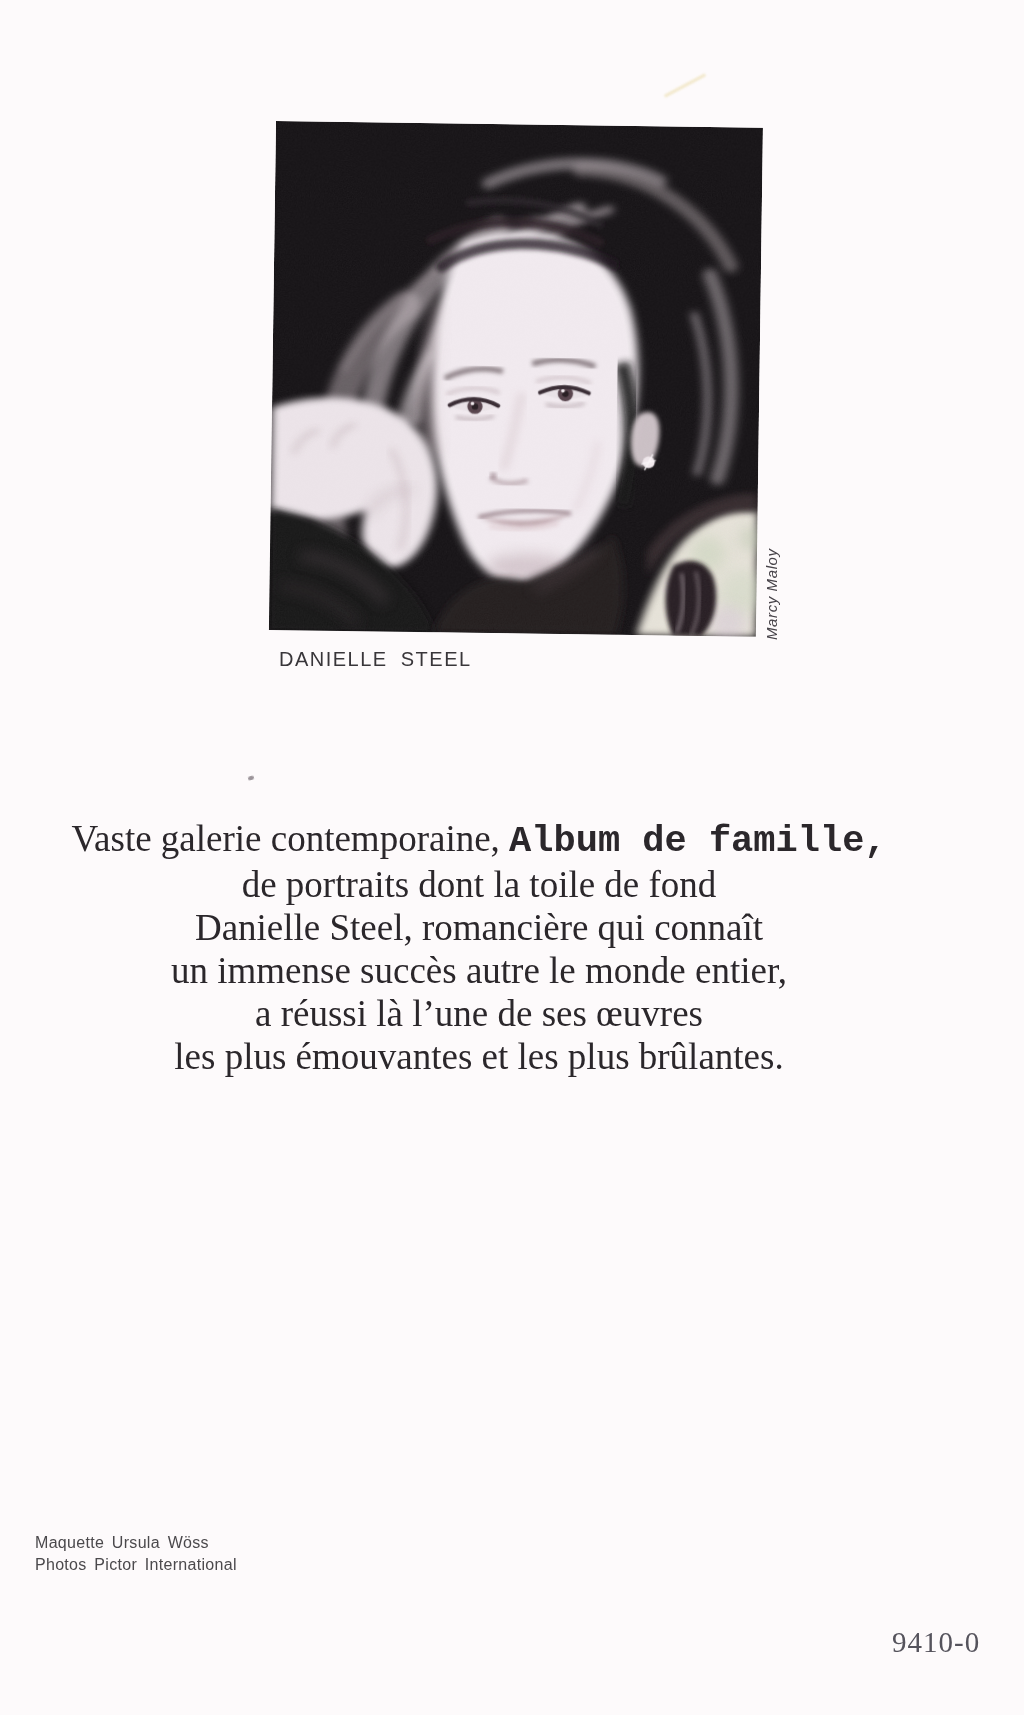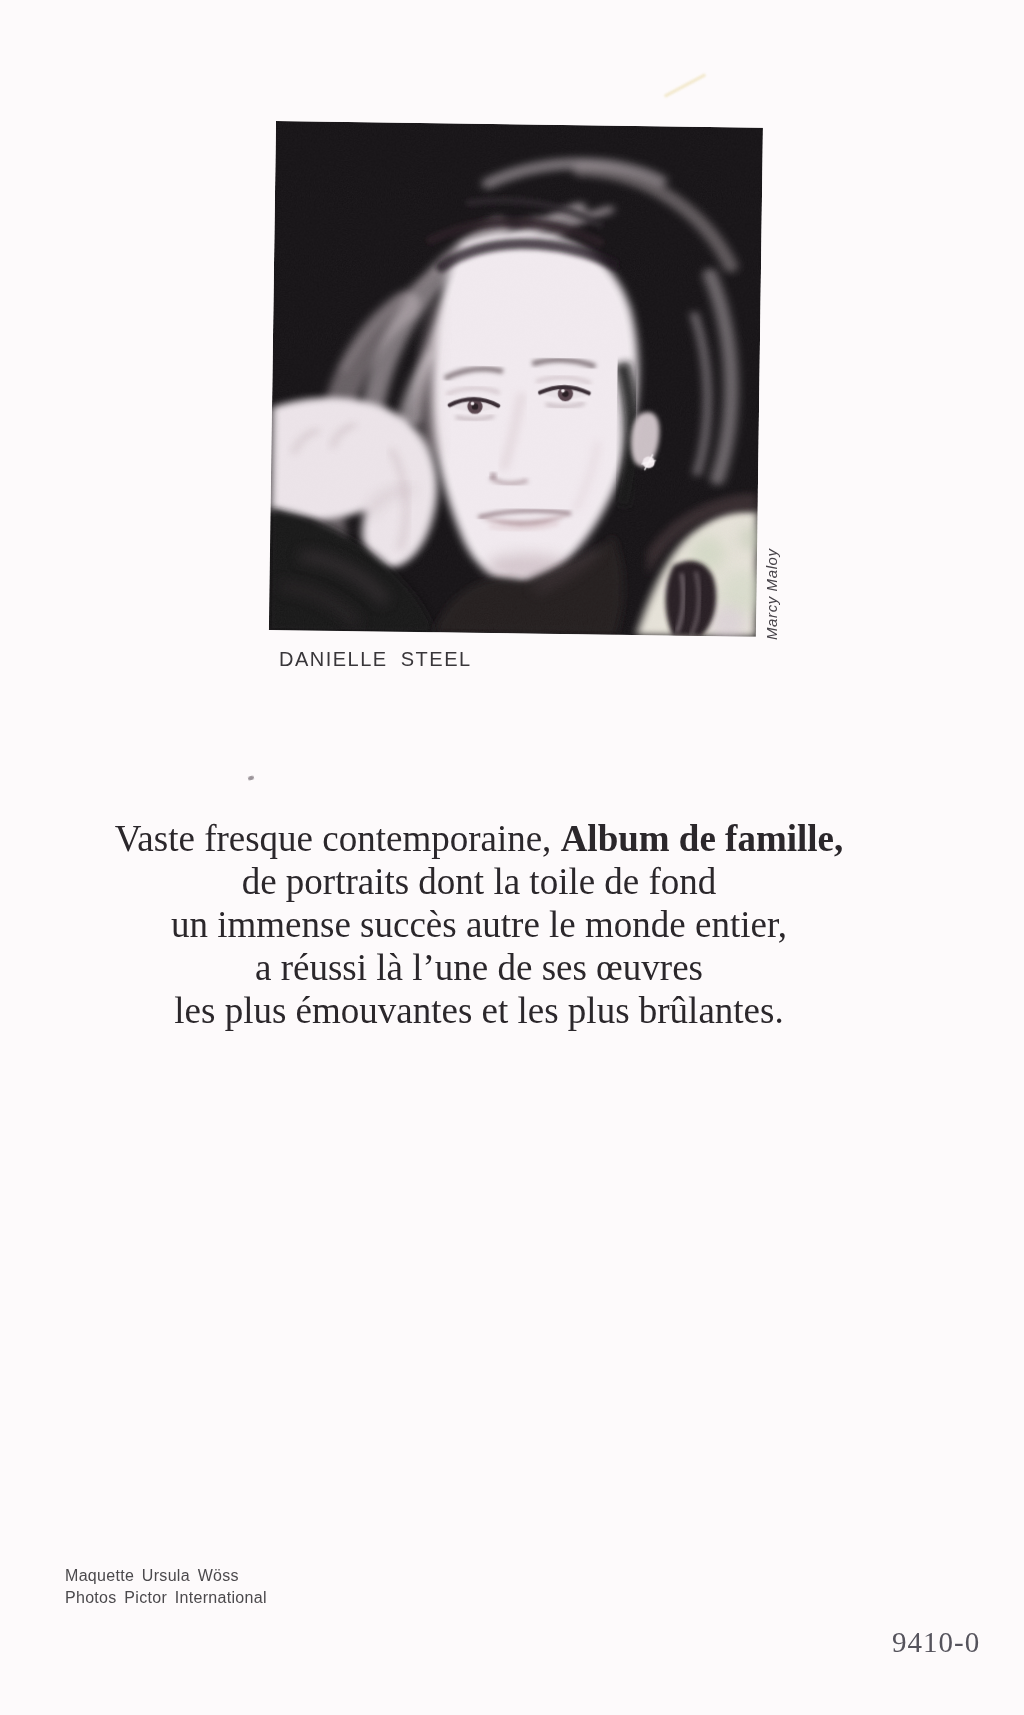--- a/index.html
+++ b/index.html
@@ -42,28 +42,27 @@
     position:absolute;left:248px;top:776px;width:6px;height:4px;
     background:#8a8288;border-radius:50% 40% 50% 40%;
     transform:rotate(-15deg);opacity:.85;filter:blur(.4px);
   }
   .blurb{
     position:absolute;left:0;top:817px;width:958px;
     text-align:center;
     font-size:37px;line-height:43px;
     color:#2b272b;
   }
-  .blurb .b{font-weight:bold;}
+  .blurb .b{font-weight:bold;font-family:Liberation Mono, monospace;}
   .blurb p{margin:0;}
   .credits{
-    position:absolute;left:35px;top:1565px;
+    position:absolute;left:35px;top:1532px;
     font-family:"Liberation Sans", sans-serif;
     font-size:16px;line-height:22px;letter-spacing:.3px;word-spacing:3px;
     color:#4b494c;
-    margin-left:30px;
   }
   .code{
     position:absolute;left:892px;top:1626px;
     font-family:"Liberation Serif", serif;
     font-size:29px;letter-spacing:1px;
     color:#55535c;
   }
 </style>
 </head>
 <body>
@@ -197,22 +196,23 @@
     </svg>
   </figure>
 
   <div class="photo-credit">Marcy Maloy</div>
 
   <div class="caption">DANIELLE STEEL</div>
 
   <div class="speck"></div>
 
   <div class="blurb">
-    <p><span>Vaste fresque contemporaine, </span><span class="b">Album de famille,</span></p>
+    <p><span>Vaste galerie contemporaine, </span><span class="b">Album de famille,</span></p>
     <p>de portraits dont la toile de fond</p>
+    <p>Danielle Steel, romancière qui connaît</p>
     <p>un immense succès autre le monde entier,</p>
     <p>a réussi là l’une de ses œuvres</p>
     <p>les plus émouvantes et les plus brûlantes.</p>
   </div>
 
   <div class="credits">
     <div>Maquette Ursula Wöss</div>
     <div>Photos Pictor International</div>
   </div>
 

